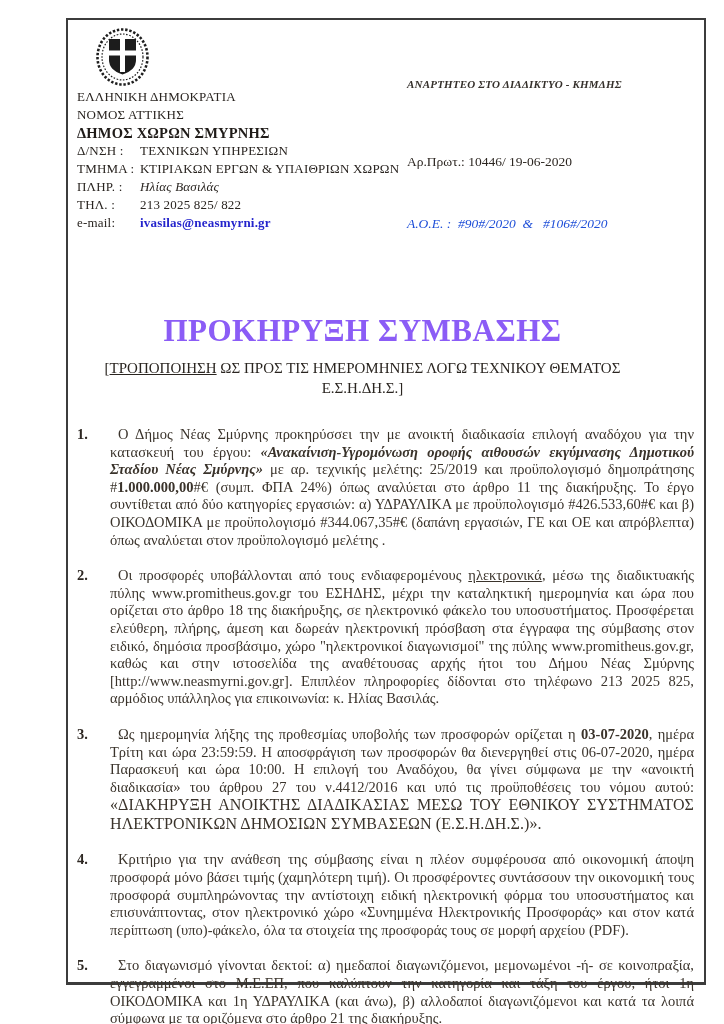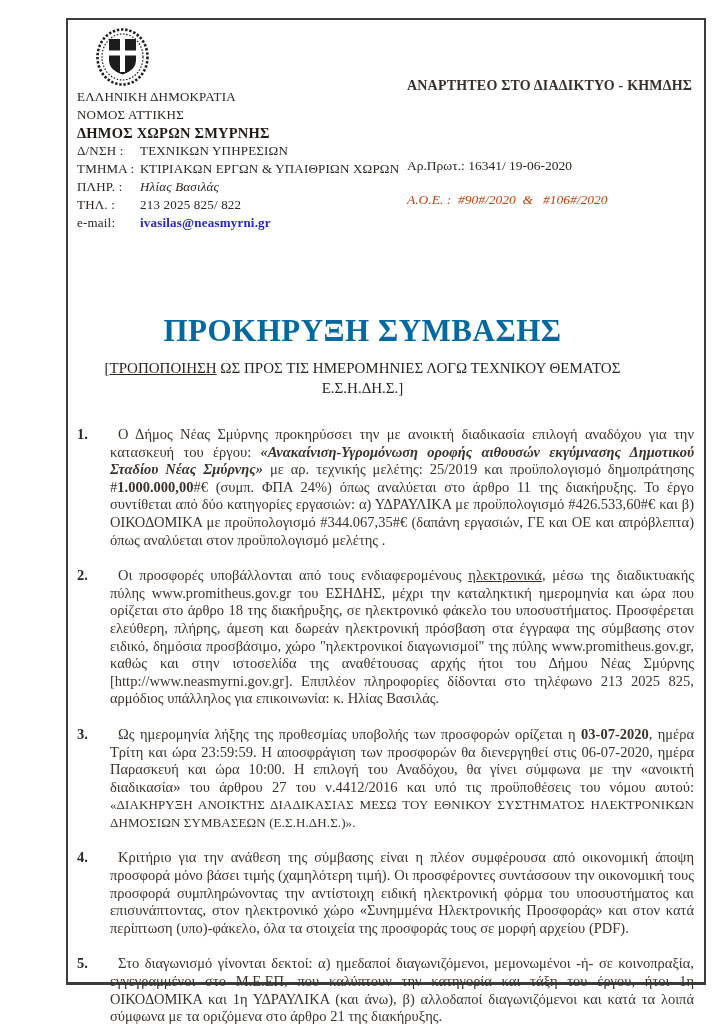--- a/index.html
+++ b/index.html
@@ -16,38 +16,38 @@
   }
   
   .header { position:relative; height:208px; }
   .logo-wrap { margin:6px 0 2px 18px; width:55px; height:58px; }
   .hl-line { font-size:13px; line-height:18px; color:#292420; letter-spacing:0.2px; white-space:pre-wrap; }
   .hl-line.muni { font-weight:bold; font-size:14.5px; color:#1f1b18; }
   .hl-label { display:inline-block; min-width:63px; }
   .hl-val.italic { font-style:italic; }
   a.email-link { color:#2424cc; font-weight:bold; cursor:pointer; }
   .header-right { position:absolute; top:50px; left:330px; width:300px; }
-  .posting-note { font-size:14px; font-weight:bold; color:#35302b; letter-spacing:0.2px; }
+  .posting-note { font-size:11px; font-weight:bold; font-style:italic; color:#35302b; letter-spacing:0.2px; }
   .protocol-line { margin-top:64px; font-size:13.5px; color:#2d2722; white-space:pre-wrap; }
-  .aoe-line { margin-top:18px; font-size:13.5px; font-style:italic; color:#c2410c; white-space:pre-wrap; }
+  .aoe-line { margin-top:46px; font-size:13.5px; font-style:italic; color:#1d4ed8; white-space:pre-wrap; }
   
   .title-block { text-align:center; margin-top:76px; margin-right:46px; }
-  .doc-title { font-size:31px; line-height:38px; font-weight:bold; color:#0369a1; letter-spacing:0.5px; }
+  .doc-title { font-size:31px; line-height:38px; font-weight:bold; color:#8b5cf6; letter-spacing:0.5px; }
   .doc-subtitle { margin-top:8px; font-size:15px; line-height:20px; color:#2a2520; }
   
   .paras { margin-top:28px; }
   .para { display:flex; margin-bottom:18px; }
   .para-num { flex:none; width:33px; font-weight:bold; font-size:14.5px; line-height:17.6px; color:#2d2722; }
   .para-body { flex:1; text-align:justify; font-size:14.5px; line-height:17.6px; text-indent:8px; color:#3a332b; }
   
   .rs-b  { font-weight:bold; }
   .rs-i  { }
   .rs-bi { font-weight:bold; font-style:italic; }
   .rs-u  { text-decoration:underline; }
-  .rs-sc { font-size:13px; letter-spacing:0.1px; }
+  .rs-sc { font-size:16px; letter-spacing:0.1px; }
 </style>
 </head>
 <body>
 
 <div class="frame">
 
   <div class="header">
 
     <div class="header-left">
       <div class="logo-wrap">
@@ -64,21 +64,21 @@
       <div class="hl-line muni">ΔΗΜΟΣ ΧΩΡΩΝ ΣΜΥΡΝΗΣ</div>
       <div class="hl-line"><span class="hl-label">Δ/ΝΣΗ :</span><span class="hl-val">ΤΕΧΝΙΚΩΝ ΥΠΗΡΕΣΙΩΝ</span></div>
       <div class="hl-line"><span class="hl-label">ΤΜΗΜΑ :</span><span class="hl-val">ΚΤΙΡΙΑΚΩΝ ΕΡΓΩΝ &amp; ΥΠΑΙΘΡΙΩΝ ΧΩΡΩΝ</span></div>
       <div class="hl-line"><span class="hl-label">ΠΛΗΡ. :</span><span class="hl-val italic">Ηλίας Βασιλάς</span></div>
       <div class="hl-line"><span class="hl-label">ΤΗΛ. :</span><span class="hl-val">213 2025 825/ 822</span></div>
       <div class="hl-line"><span class="hl-label">e-mail:</span><a class="email-link">ivasilas@neasmyrni.gr</a></div>
     </div>
 
     <div class="header-right">
       <div class="posting-note">ΑΝΑΡΤΗΤΕΟ ΣΤΟ ΔΙΑΔΙΚΤΥΟ - ΚΗΜΔΗΣ</div>
-      <div class="protocol-line"><span>Αρ.Πρωτ.: 16341/ </span><span class="rs-i">19-06-2020</span></div>
+      <div class="protocol-line"><span>Αρ.Πρωτ.: 10446/ </span><span class="rs-i">19-06-2020</span></div>
       <div class="aoe-line">Α.Ο.Ε. :  #90#/2020  &amp;   #106#/2020</div>
     </div>
 
   </div>
 
   <div class="title-block">
     <div class="doc-title">ΠΡΟΚΗΡΥΞΗ ΣΥΜΒΑΣΗΣ</div>
     <div class="doc-subtitle"><span>[</span><span class="rs-u">ΤΡΟΠΟΠΟΙΗΣΗ</span><span> ΩΣ ΠΡΟΣ ΤΙΣ ΗΜΕΡΟΜΗΝΙΕΣ ΛΟΓΩ ΤΕΧΝΙΚΟΥ ΘΕΜΑΤΟΣ Ε.Σ.Η.ΔΗ.Σ.]</span></div>
   </div>
 

